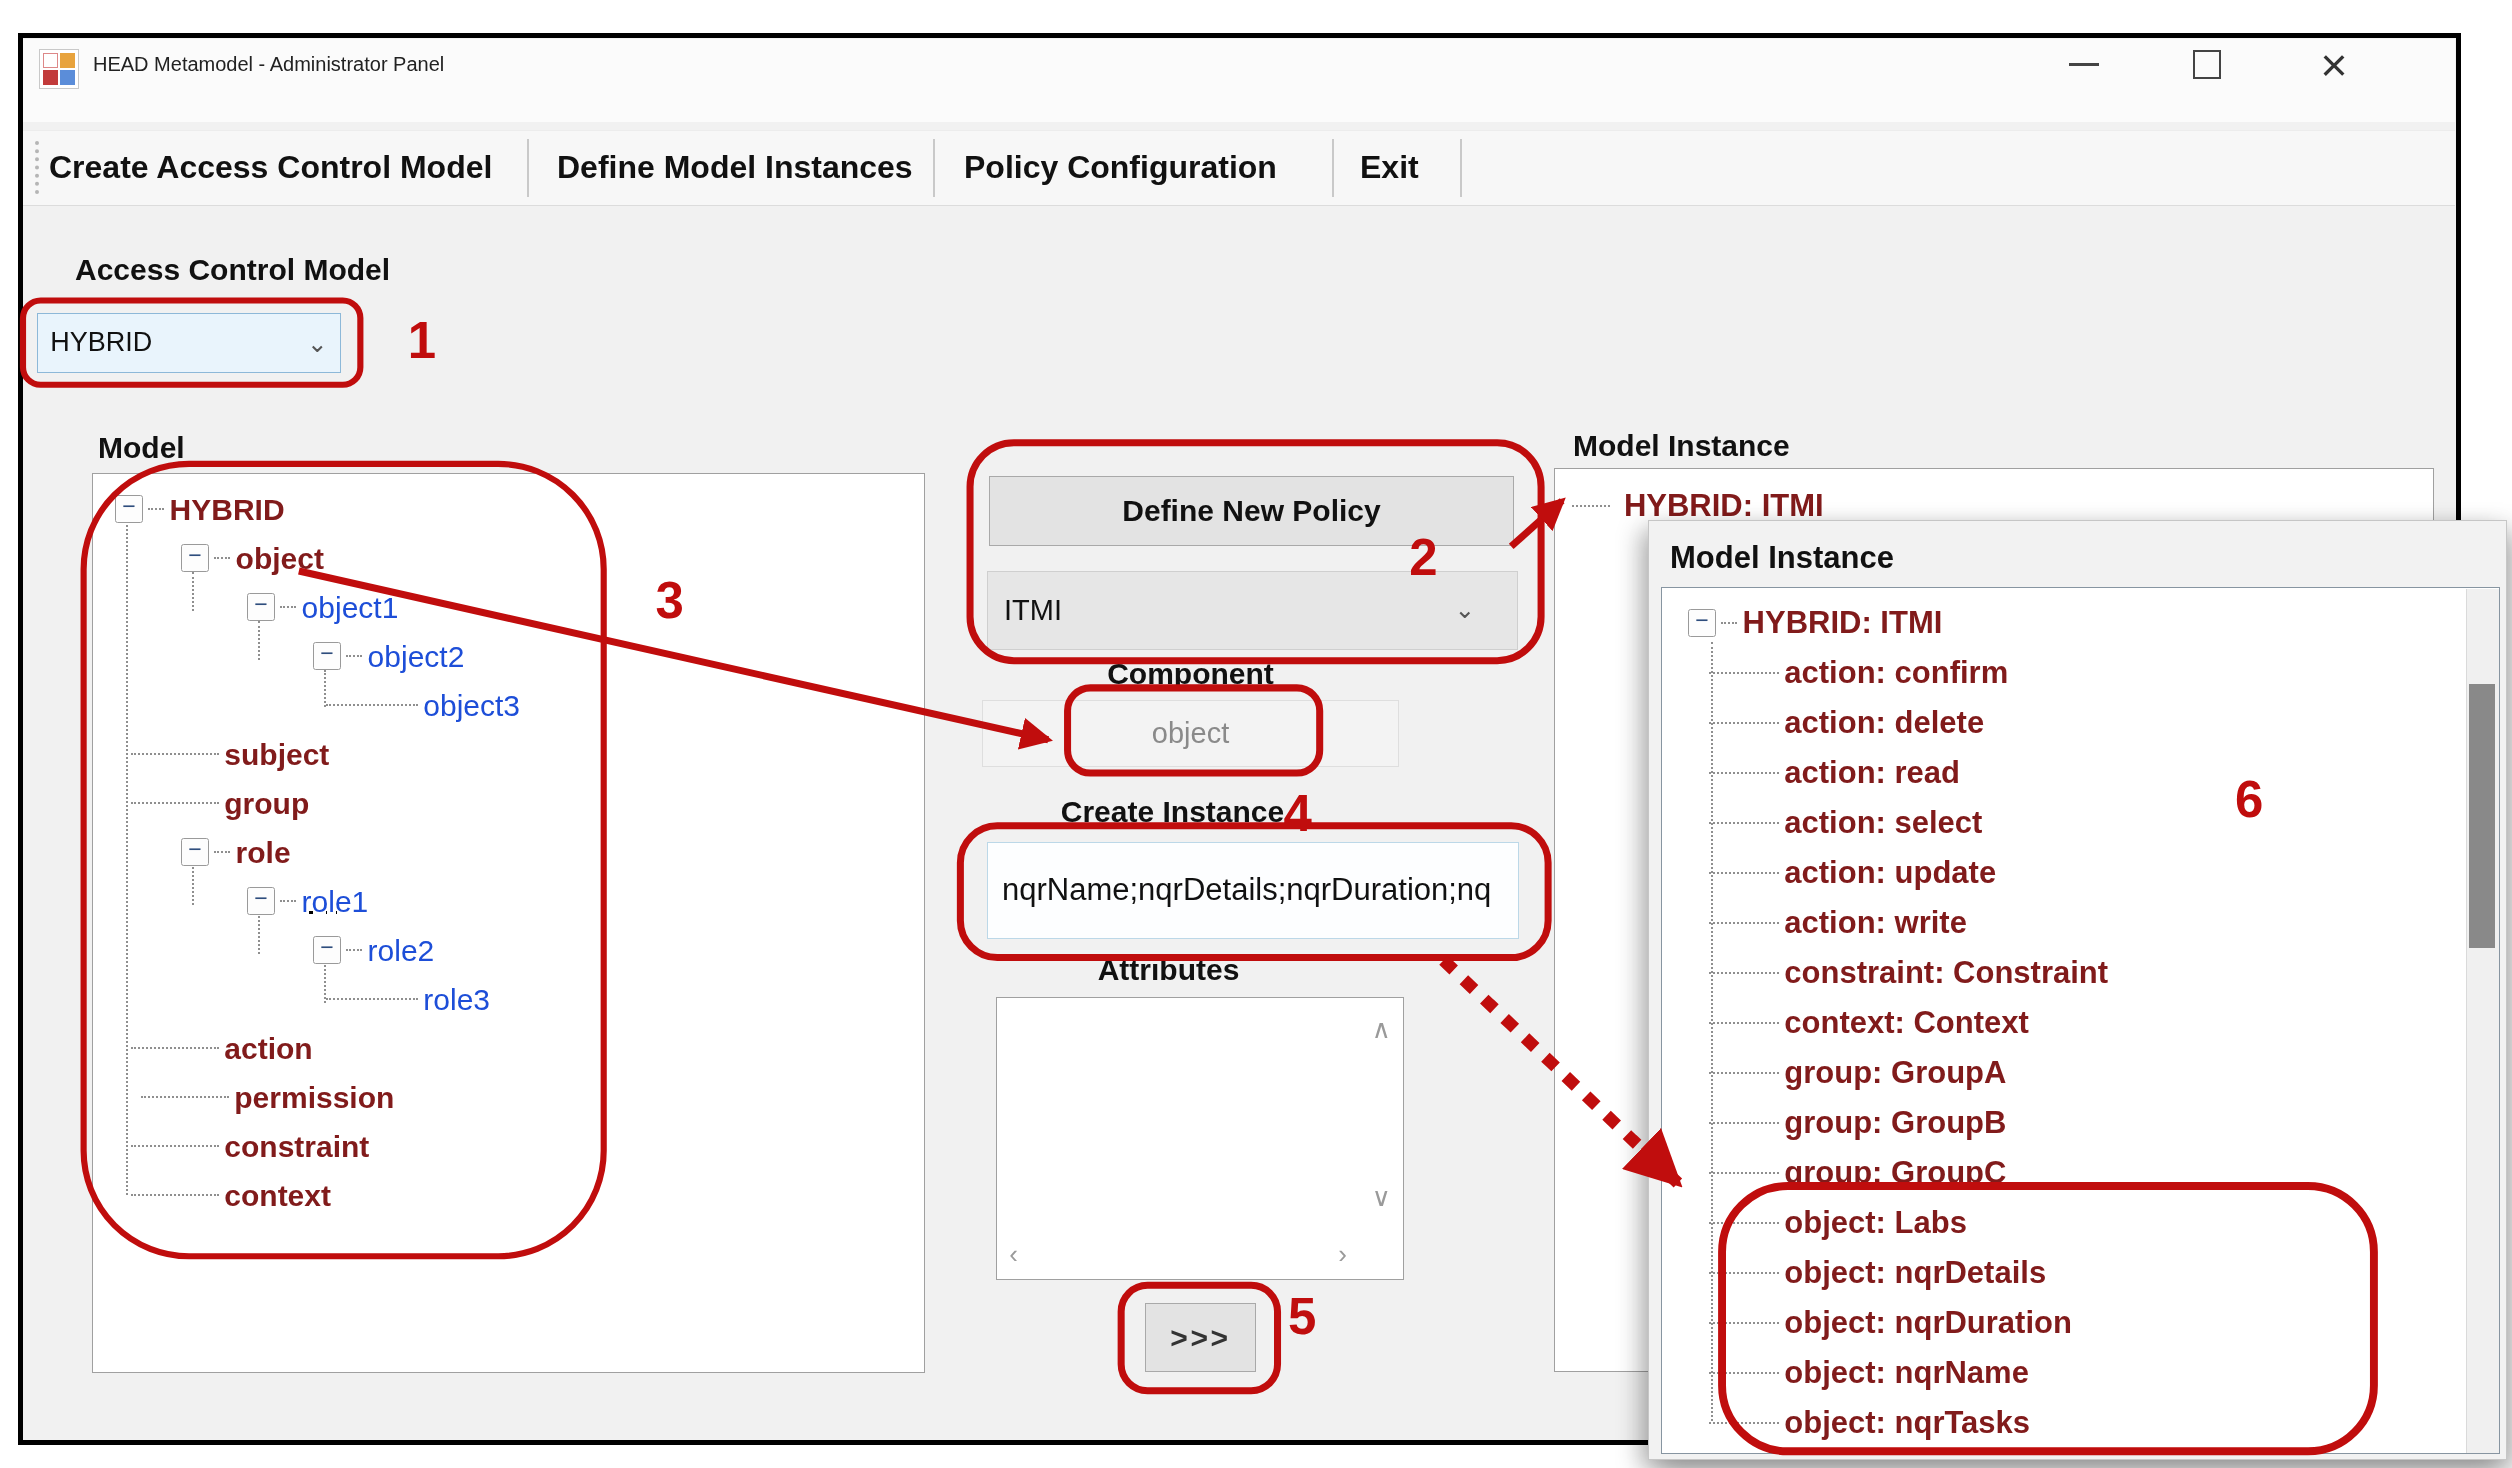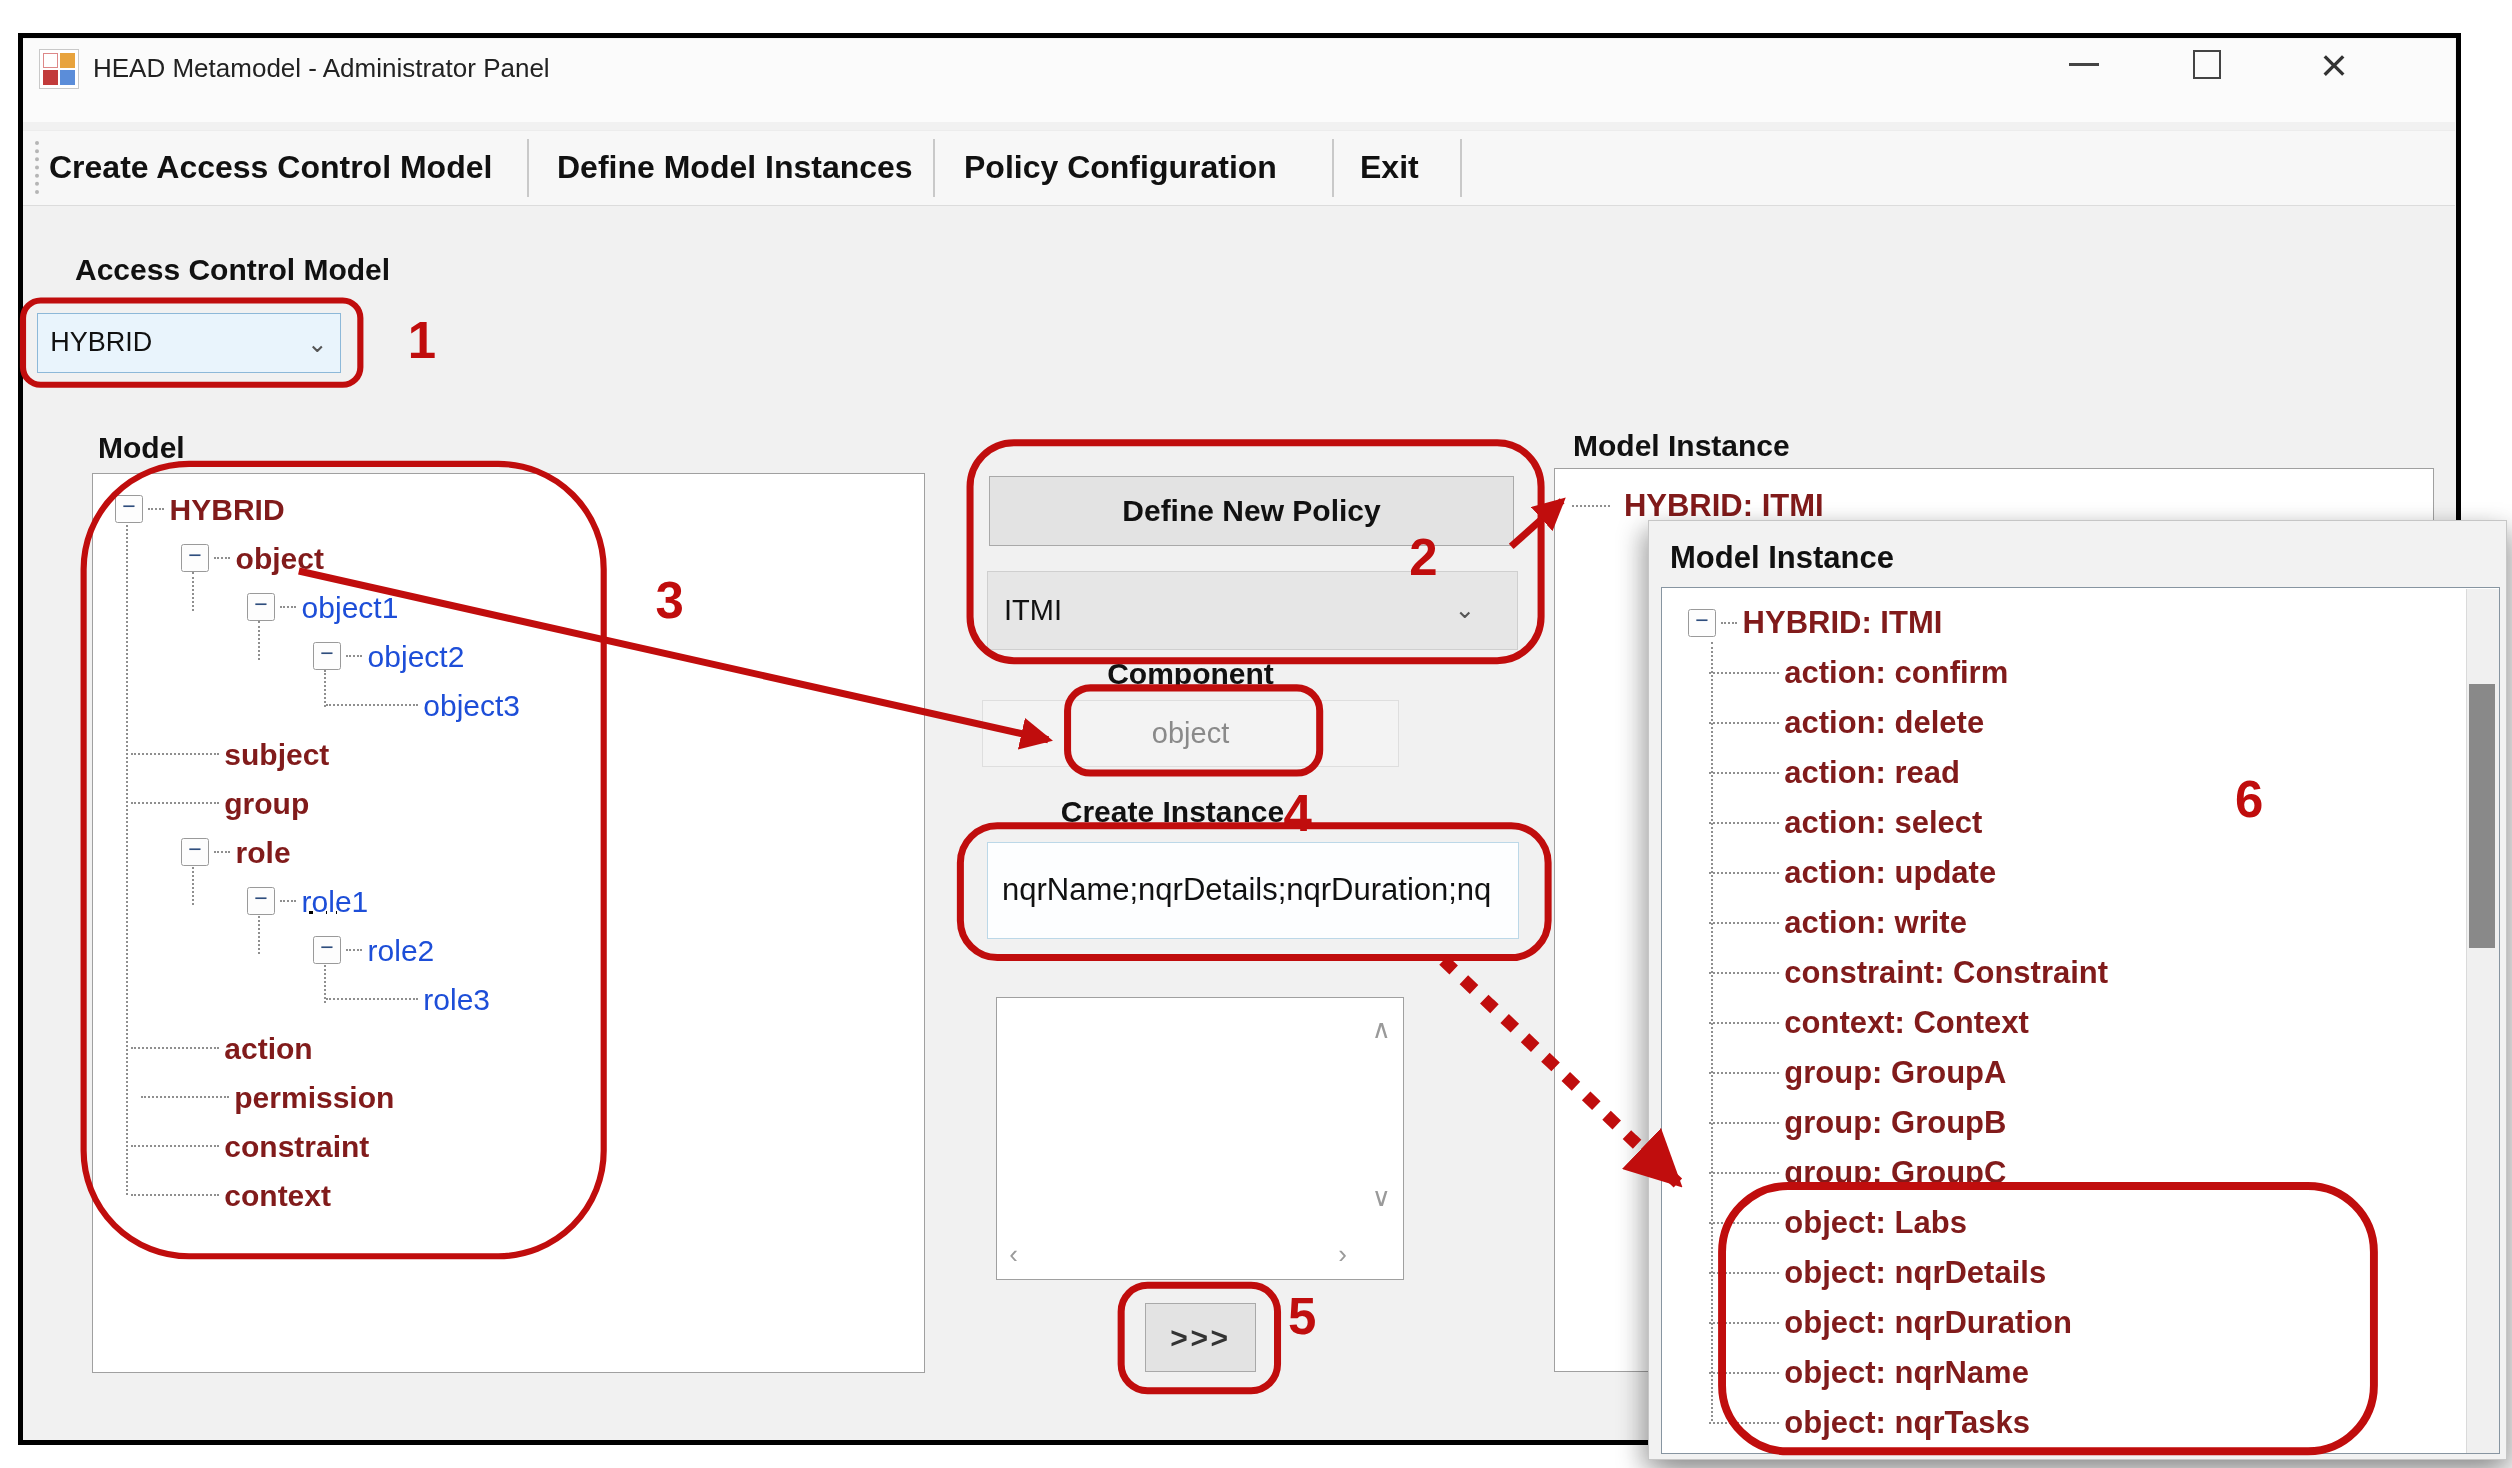--- a/index.html
+++ b/index.html
@@ -5,21 +5,21 @@
   html,body{margin:0;padding:0;background:#fff;}
   .canvas{position:relative;width:2512px;height:1468px;background:#ffffff;
           font-family:"Liberation Sans",sans-serif;overflow:hidden;}
   .abs{position:absolute;box-sizing:border-box;}
   
   .frame{left:17.6px;top:33px;width:2443px;height:1412px;border:5.3px solid #000;background:#f1f1f1;}
   .titlebar{left:23px;top:39px;width:2432px;height:83px;background:#fbfbfb;}
   .appicon{left:39px;top:49px;width:40px;height:40px;border:0.9px solid #c9c9c9;background:#fff;
            display:grid;grid-template-columns:1fr 1fr;grid-template-rows:1fr 1fr;gap:2.6px;padding:2.6px;}
   .appicon span{display:block;}
-  .title{left:93px;top:53px;font-size:26px;color:#222;white-space:nowrap;}
+  .title{left:93px;top:53px;font-size:20px;color:#222;white-space:nowrap;}
   .capbtn{top:40px;width:56px;height:49px;display:flex;align-items:center;justify-content:center;color:#333;}
   .minbar{width:30px;height:3.5px;background:#444;}
   .maxsq{width:24.6px;height:24.6px;border:2.6px solid #444;}
   .closex{font-size:47px;font-weight:300;line-height:49px;}
   
   .menubar{left:23px;top:130px;width:2432px;height:76px;background:#f7f7f7;
            border-top:0.9px solid #ececec;border-bottom:0.9px solid #dcdcdc;}
   .grip{left:35px;top:141px;width:4.4px;height:53px;border-left:4.4px dotted #b5b5b5;}
   .mitem{top:142px;height:51px;line-height:51px;font-size:32px;font-weight:bold;color:#111;white-space:nowrap;}
   .msep{top:139px;width:1.8px;height:58px;background:#c9c9c9;}
@@ -136,20 +136,21 @@
   <div class="abs combo-itmi">
     <span>ITMI</span>
     <span class="chev" style="right:42px;top:26px;">⌄</span>
   </div>
   <div class="abs seclabel" style="left:971px;top:657px;width:439px;text-align:center;">Component</div>
   <div class="abs compbox">
       <span>object</span>
     </div>
   <div class="abs seclabel" style="left:953px;top:795px;width:439px;text-align:center;">Create Instance</div>
   <div class="abs cibox">nqrName;nqrDetails;nqrDuration;nq</div>
+  <div class="abs seclabel" style="left:949px;top:953px;width:439px;text-align:center;">Attributes</div>
   <div class="abs panel attrbox">
     <span class="scrgl" style="right:12.3px;top:17.6px;">∧</span>
     <span class="scrgl" style="right:12.3px;bottom:69px;">∨</span>
     <span class="scrgl" style="left:12.3px;bottom:12.3px;">‹</span>
     <span class="scrgl" style="right:56px;bottom:12.3px;">›</span>
   </div>
   <div class="abs btn fwd">&gt;&gt;&gt;</div>
 
   <div class="abs seclabel" style="left:1573px;top:429px;">Model Instance</div>
   <div class="abs panel mipanel"></div>

